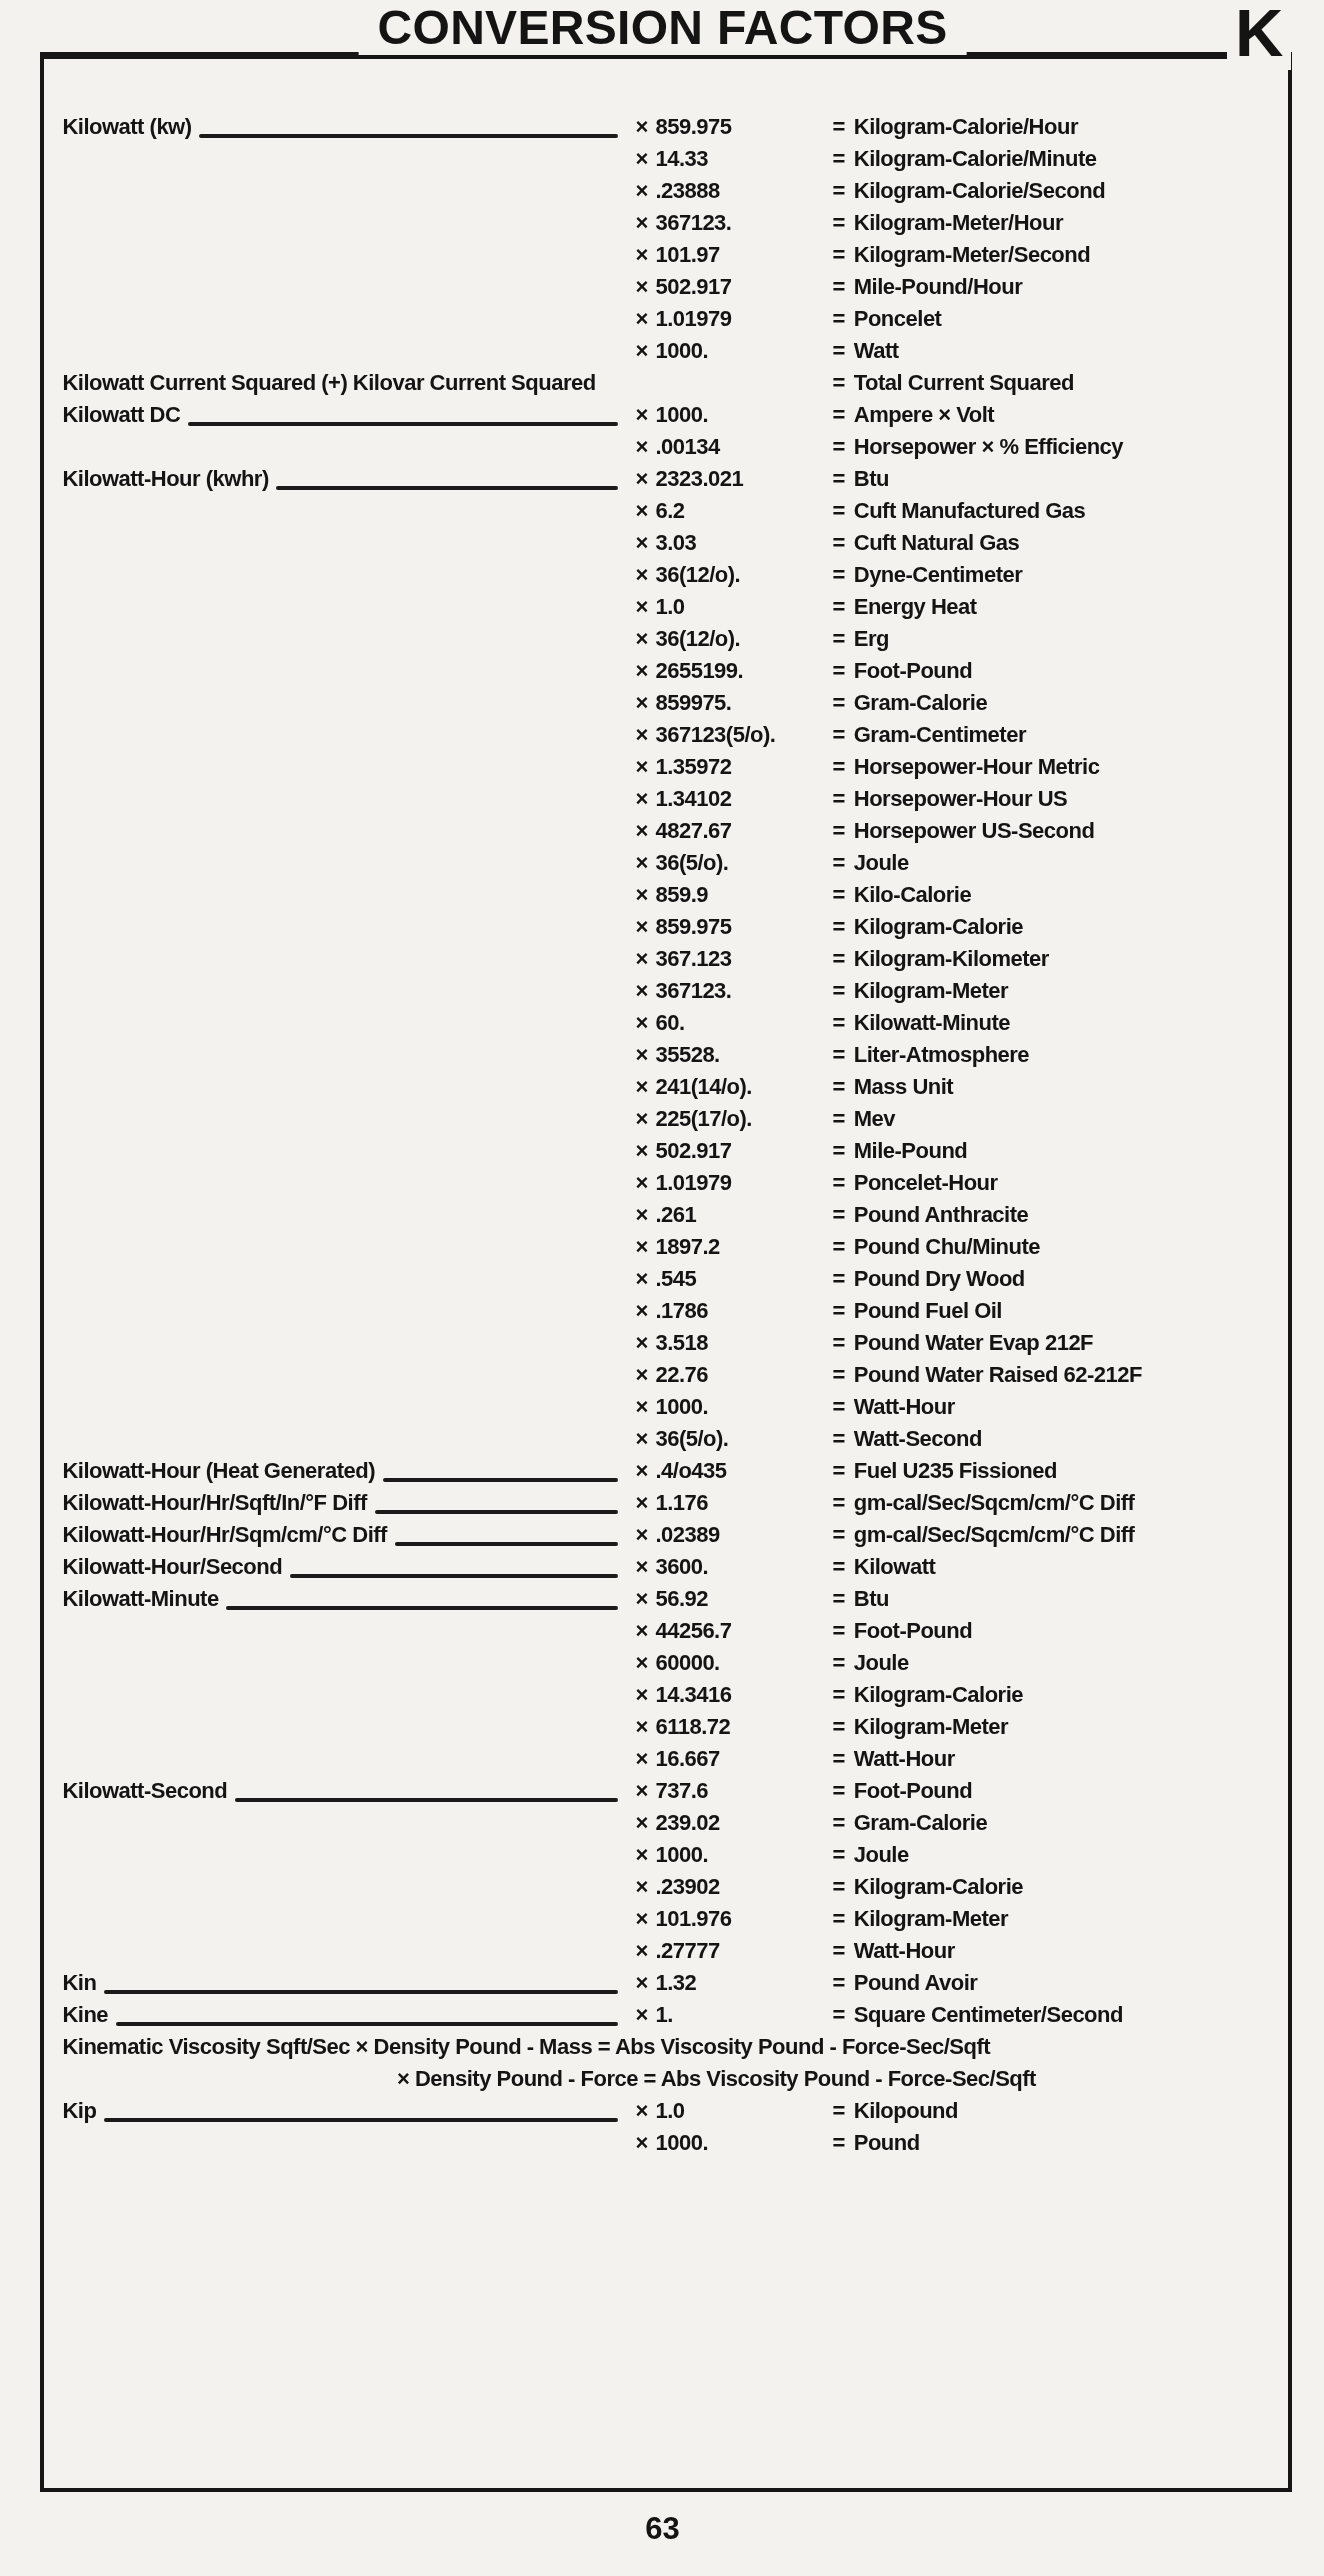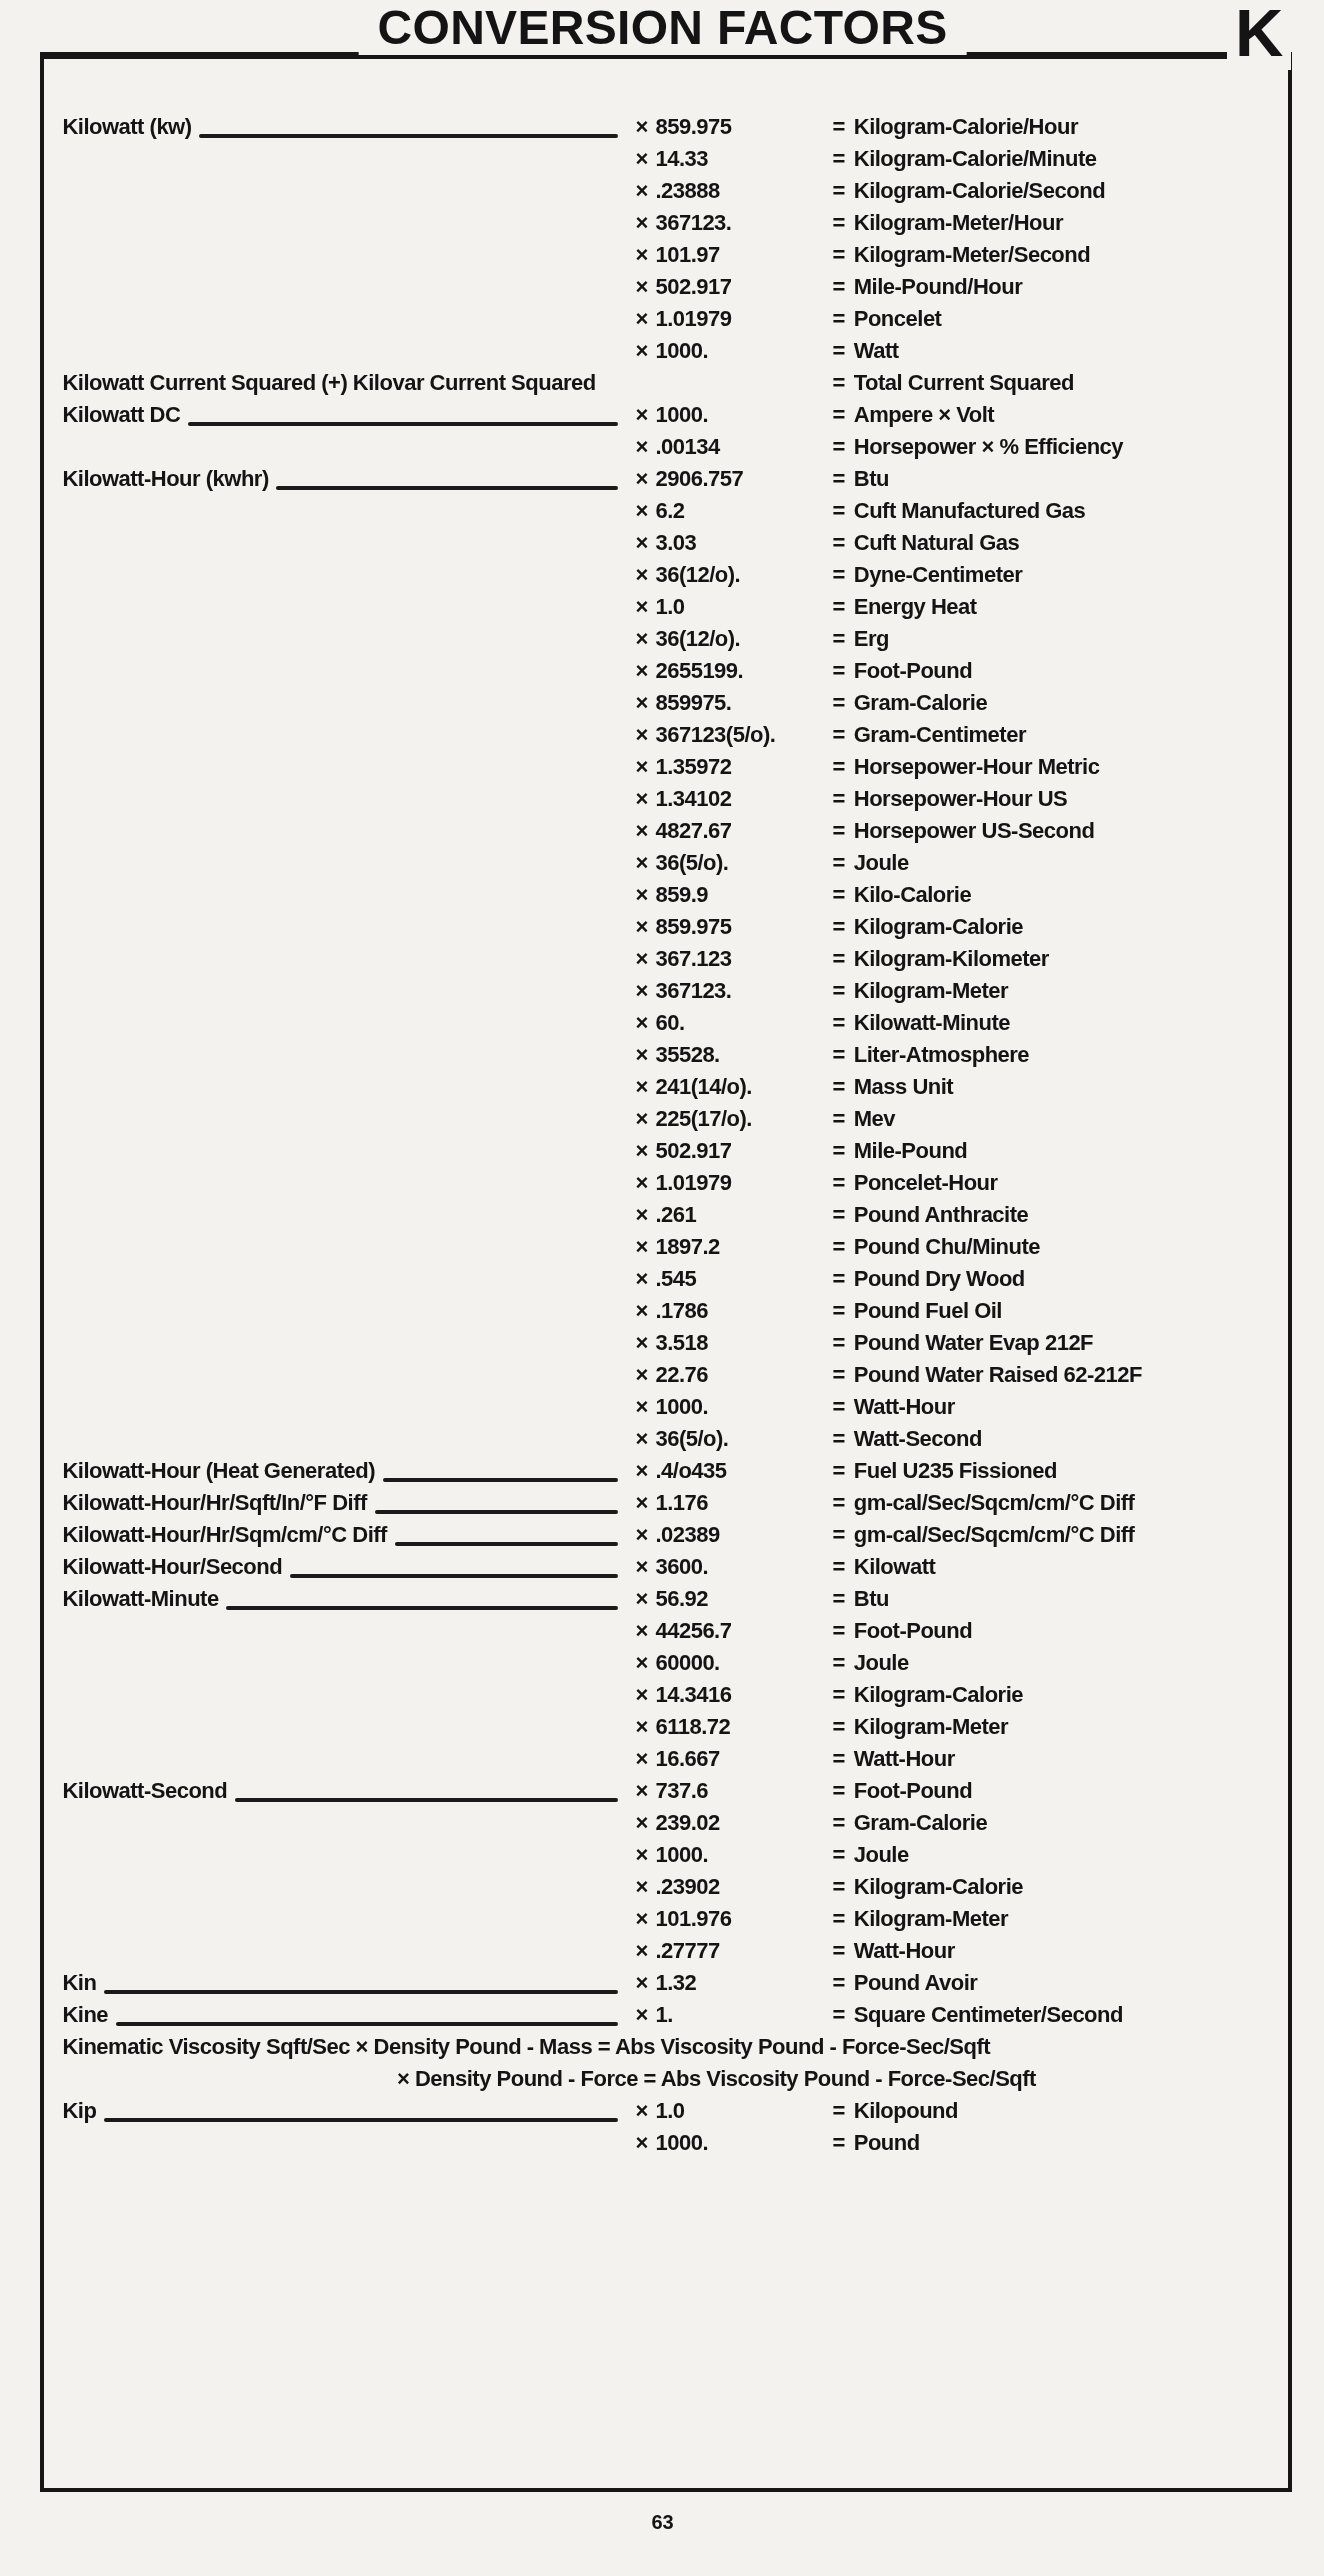--- a/index.html
+++ b/index.html
@@ -65,21 +65,21 @@
     border-radius:1.9px;
   }
   .mult{margin-right:7.7px;}
   .eq{margin-right:9px;}
   .row.freeform{display:block;line-height:32px;}
   .row.freeform.indent{padding-left:352px;}
   .page-number{
     position:absolute;
     top:2511px;left:0;width:100%;
     text-align:center;
-    font-size:20px;font-weight:bold;
+    font-size:31px;font-weight:bold;
   }
 </style>
 </head>
 <body>
 
 <div class="page">
   <div class="frame"></div>
   <div class="title">CONVERSION FACTORS</div>
   <div class="section-letter">K</div>
   <div class="rows" id="rows">
@@ -144,21 +144,21 @@
       <div class="row">
         <span class="cell-label"></span>
         <span class="cell-factor"><span class="mult">×</span><span class="factor">.00134</span></span>
         <span class="cell-result"><span class="eq">=</span><span class="result">Horsepower × % Efficiency</span></span>
       </div>
       <div class="row">
         <span class="cell-label">
           <span class="label">Kilowatt-Hour (kwhr)</span>
           <span class="leader"></span>
         </span>
-        <span class="cell-factor"><span class="mult">×</span><span class="factor">2906.757</span></span>
+        <span class="cell-factor"><span class="mult">×</span><span class="factor">2323.021</span></span>
         <span class="cell-result"><span class="eq">=</span><span class="result">Btu</span></span>
       </div>
       <div class="row">
         <span class="cell-label"></span>
         <span class="cell-factor"><span class="mult">×</span><span class="factor">6.2</span></span>
         <span class="cell-result"><span class="eq">=</span><span class="result">Cuft Manufactured Gas</span></span>
       </div>
       <div class="row">
         <span class="cell-label"></span>
         <span class="cell-factor"><span class="mult">×</span><span class="factor">3.03</span></span>

